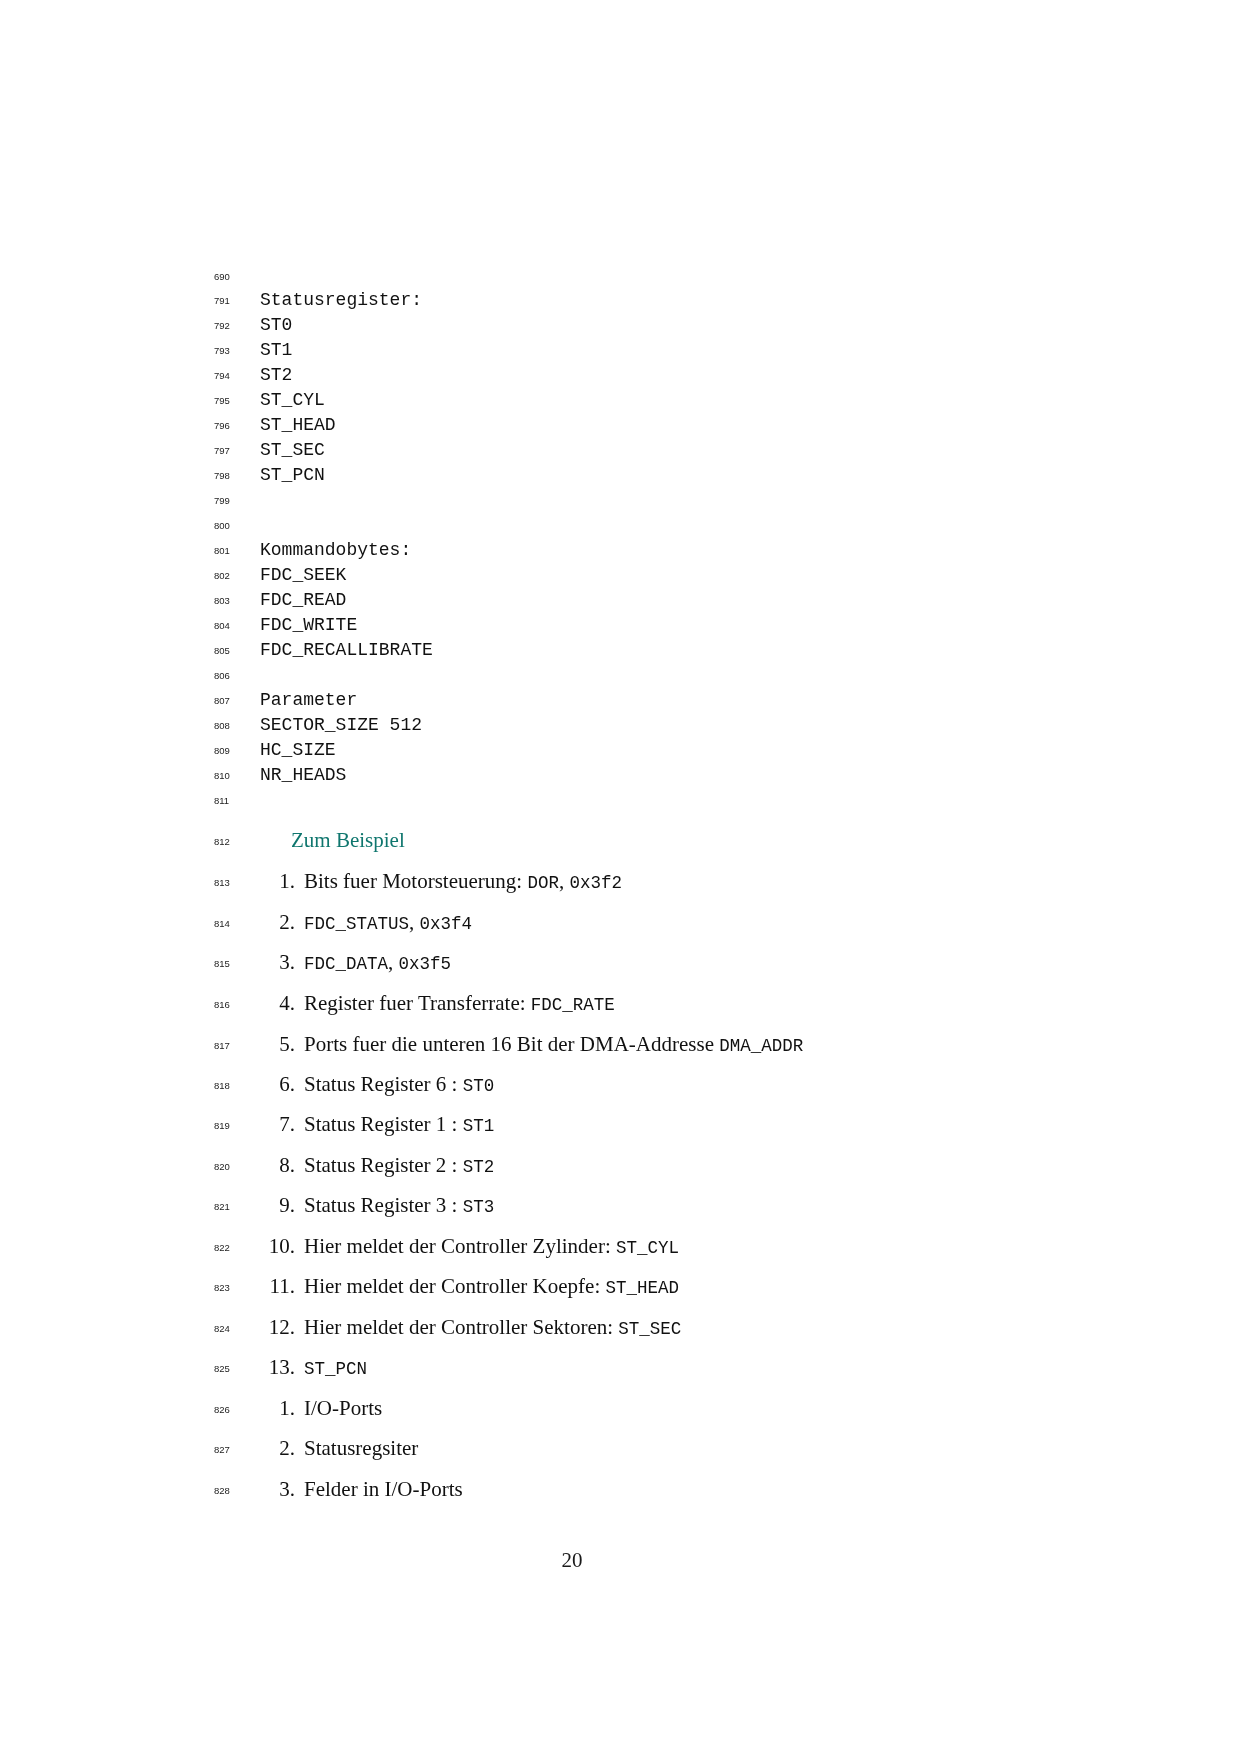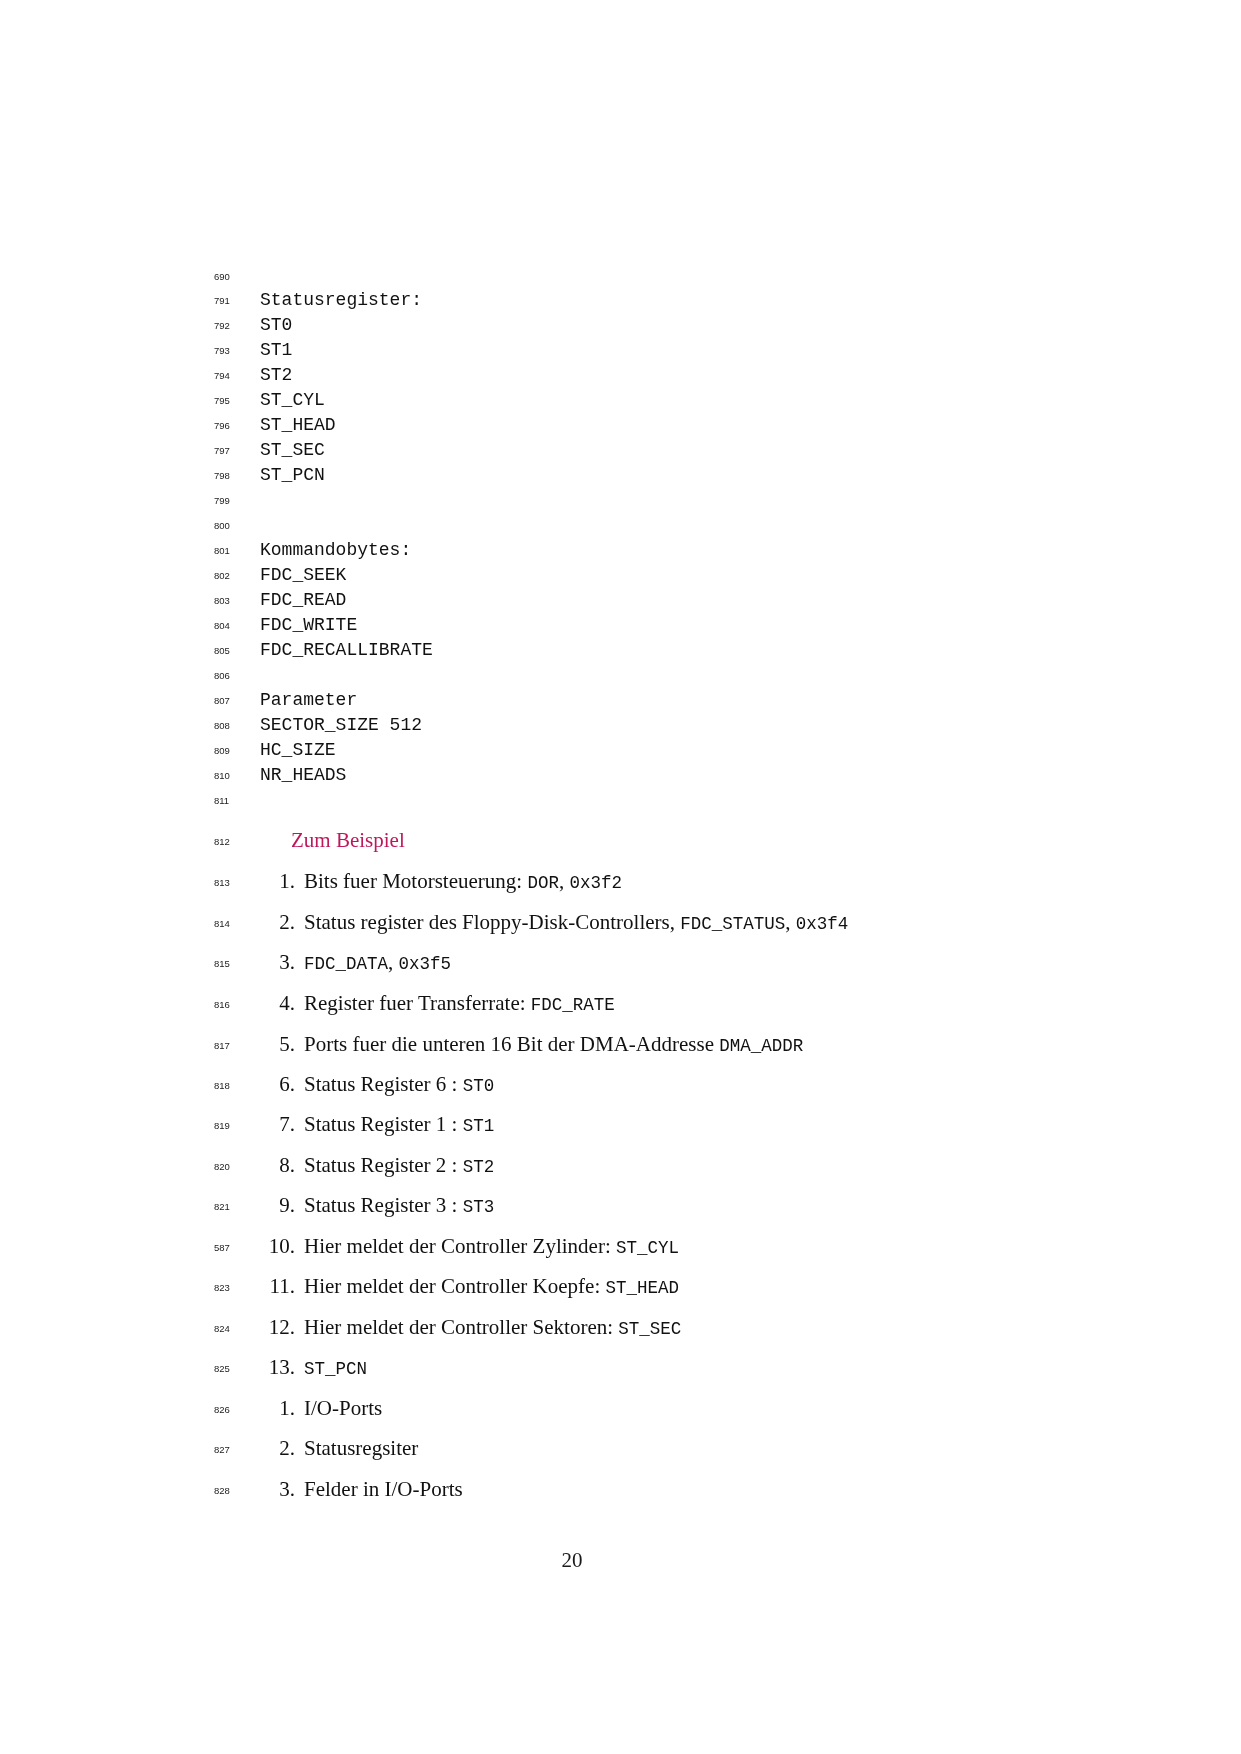--- a/index.html
+++ b/index.html
@@ -2,21 +2,21 @@
 <html><head>
 <meta charset="utf-8">
 <style>
   html, body { margin:0; padding:0; background:#ffffff; }
   body { width:1241px; height:1754px; position:relative; overflow:hidden; color:#1a1a1a; }
   .ln { position:absolute; left:214px; width:28px; text-align:left;
         font-family:"Liberation Sans", sans-serif; font-size:9.5px; color:#222; transform:translateY(-50%); }
   .code { position:absolute; left:260px; font-family:"Liberation Mono", monospace; font-size:18px;
           transform:translateY(-50%); white-space:pre; color:#111; }
   .para { position:absolute; left:291px; font-family:"Liberation Serif", serif; font-size:21px;
-          transform:translateY(-50%); white-space:pre; color:#be185d; }
+          transform:translateY(-50%); white-space:pre; color:#0f766e; }
   .item { position:absolute; left:250px; transform:translateY(-50%); white-space:pre;
           font-family:"Liberation Serif", serif; font-size:21px; color:#111; display:flex; align-items:baseline; }
   .item .num { display:inline-block; width:54px; text-align:right; padding-right:9px; box-sizing:border-box; }
   .item .tt { font-family:"Liberation Mono", monospace; font-size:17.5px; }
   .pagenum { position:absolute; left:0; width:1144px; text-align:center; font-family:"Liberation Serif", serif;
              font-size:21px; transform:translateY(-50%); }
 </style>
 </head>
 <body>
 
@@ -89,21 +89,21 @@
 </div>
 
 <span class="ln" style="top:841px">812</span>
 <span class="para" style="top:840px">Zum Beispiel</span>
 
 <div>
   <span class="ln" style="top:882px">813</span>
   <div class="item" style="top:881px"><span class="num">1.</span><span>Bits fuer Motorsteuerung: </span><span class="tt">DOR</span><span>, </span><span class="tt">0x3f2</span></div>
 
   <span class="ln" style="top:923px">814</span>
-  <div class="item" style="top:922px"><span class="num">2.</span><span>Status register des Floppy-Disk-Controllers, </span><span class="tt">FDC_STATUS</span><span>, </span><span class="tt">0x3f4</span></div>
+  <div class="item" style="top:922px"><span class="num">2.</span><span class="tt">FDC_STATUS</span><span>, </span><span class="tt">0x3f4</span></div>
 
   <span class="ln" style="top:963px">815</span>
   <div class="item" style="top:962px"><span class="num">3.</span><span class="tt">FDC_DATA</span><span>, </span><span class="tt">0x3f5</span></div>
 
   <span class="ln" style="top:1004px">816</span>
   <div class="item" style="top:1003px"><span class="num">4.</span><span>Register fuer Transferrate: </span><span class="tt">FDC_RATE</span></div>
 
   <span class="ln" style="top:1045px">817</span>
   <div class="item" style="top:1044px"><span class="num">5.</span><span>Ports fuer die unteren 16 Bit der DMA-Addresse </span><span class="tt">DMA_ADDR</span></div>
 
@@ -112,21 +112,21 @@
 
   <span class="ln" style="top:1125px">819</span>
   <div class="item" style="top:1124px"><span class="num">7.</span><span>Status Register 1 : </span><span class="tt">ST1</span></div>
 
   <span class="ln" style="top:1166px">820</span>
   <div class="item" style="top:1165px"><span class="num">8.</span><span>Status Register 2 : </span><span class="tt">ST2</span></div>
 
   <span class="ln" style="top:1206px">821</span>
   <div class="item" style="top:1205px"><span class="num">9.</span><span>Status Register 3 : </span><span class="tt">ST3</span></div>
 
-  <span class="ln" style="top:1247px">587</span>
+  <span class="ln" style="top:1247px">822</span>
   <div class="item" style="top:1246px"><span class="num">10.</span><span>Hier meldet der Controller Zylinder: </span><span class="tt">ST_CYL</span></div>
 
   <span class="ln" style="top:1287px">823</span>
   <div class="item" style="top:1286px"><span class="num">11.</span><span>Hier meldet der Controller Koepfe: </span><span class="tt">ST_HEAD</span></div>
 
   <span class="ln" style="top:1328px">824</span>
   <div class="item" style="top:1327px"><span class="num">12.</span><span>Hier meldet der Controller Sektoren: </span><span class="tt">ST_SEC</span></div>
 
   <span class="ln" style="top:1368px">825</span>
   <div class="item" style="top:1367px"><span class="num">13.</span><span class="tt">ST_PCN</span></div>

